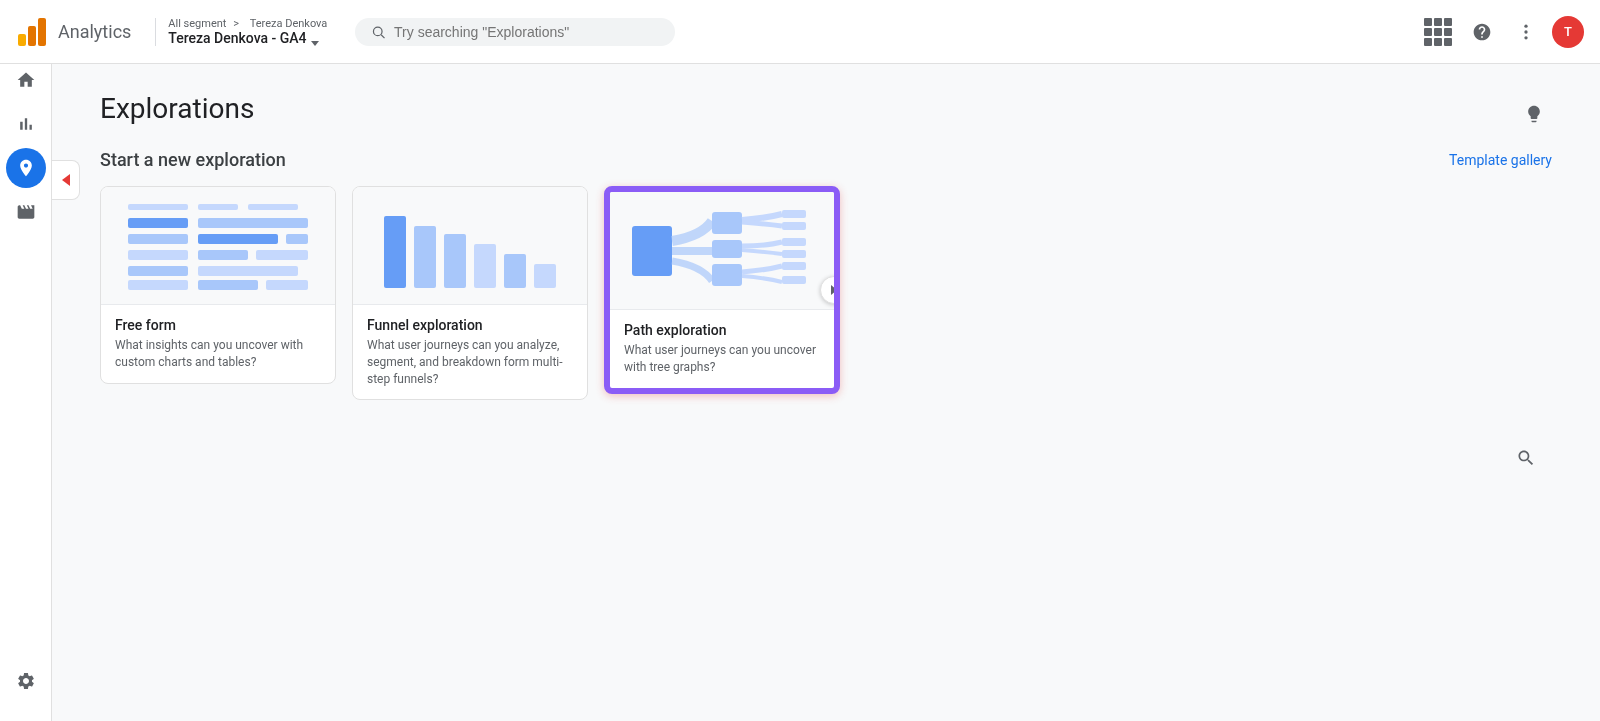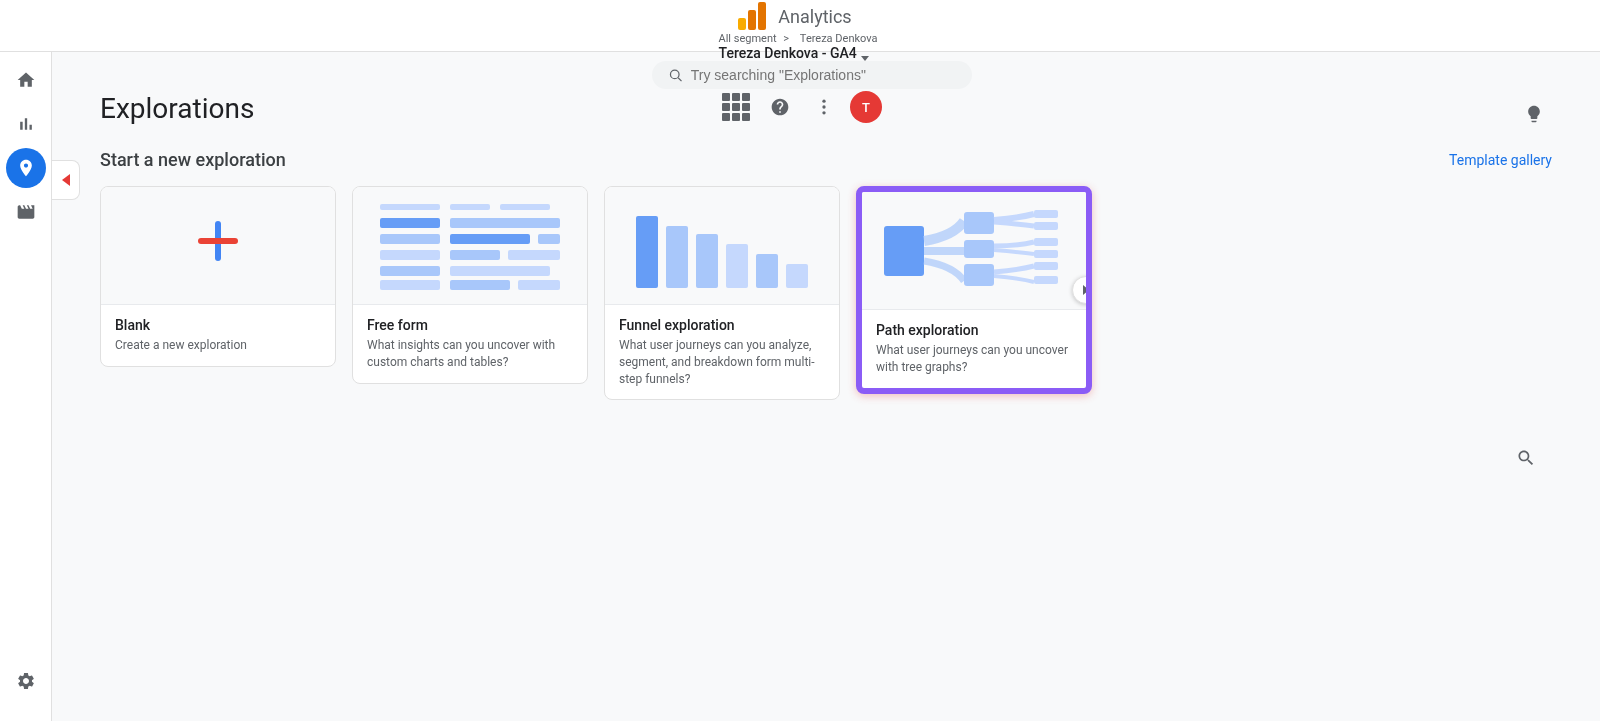--- a/index.html
+++ b/index.html
@@ -4,26 +4,25 @@
   <style>
     * { box-sizing: border-box; margin: 0; padding: 0; }
     body { font-family: 'Google Sans', Roboto, Arial, sans-serif; background: #f1f3f4; width: 1600px; height: 721px; overflow: hidden; }
 
     
     .header {
       display: flex;
       align-items: center;
       background: #fff;
       border-bottom: 1px solid #e0e0e0;
-      height: 52px;
+      height: 64px;
       padding: 0 16px;
       position: fixed;
       top: 0; left: 0; right: 0;
       z-index: 100;
-      flex-direction: column;
     }
     .header-logo {
       display: flex;
       align-items: center;
       gap: 10px;
       margin-right: 12px;
     }
     .analytics-icon {
       width: 32px;
       height: 32px;
@@ -385,34 +384,20 @@
     </div>
   </div>
 
   <div class="section-header">
     <span class="section-label">Start a new exploration</span>
     <a class="template-gallery-link">Template gallery</a>
   </div>
 
   <div class="cards-row">
 
-    <div class="exploration-card">
-      <div class="card-preview">
-        <span class="plus-icon">
-          <svg width="48" height="48" viewBox="0 0 48 48">
-            <rect x="21" y="4" width="6" height="40" rx="3" fill="#4285f4"></rect>
-            <rect x="4" y="21" width="40" height="6" rx="3" fill="#ea4335"></rect>
-          </svg>
-        </span>
-      </div>
-      <div class="card-info">
-        <div class="card-name">Blank</div>
-        <div class="card-desc">Create a new exploration</div>
-      </div>
-    </div>
 
     <div class="exploration-card">
       <div class="card-preview">
         <svg width="200" height="100" viewBox="0 0 200 100">
 
           <rect x="10" y="8" width="60" height="6" rx="2" fill="#c5d8fd"></rect>
           <rect x="80" y="8" width="40" height="6" rx="2" fill="#c5d8fd"></rect>
           <rect x="130" y="8" width="50" height="6" rx="2" fill="#c5d8fd"></rect>
 
           <rect x="10" y="22" width="60" height="10" rx="2" fill="#669df6"></rect>

